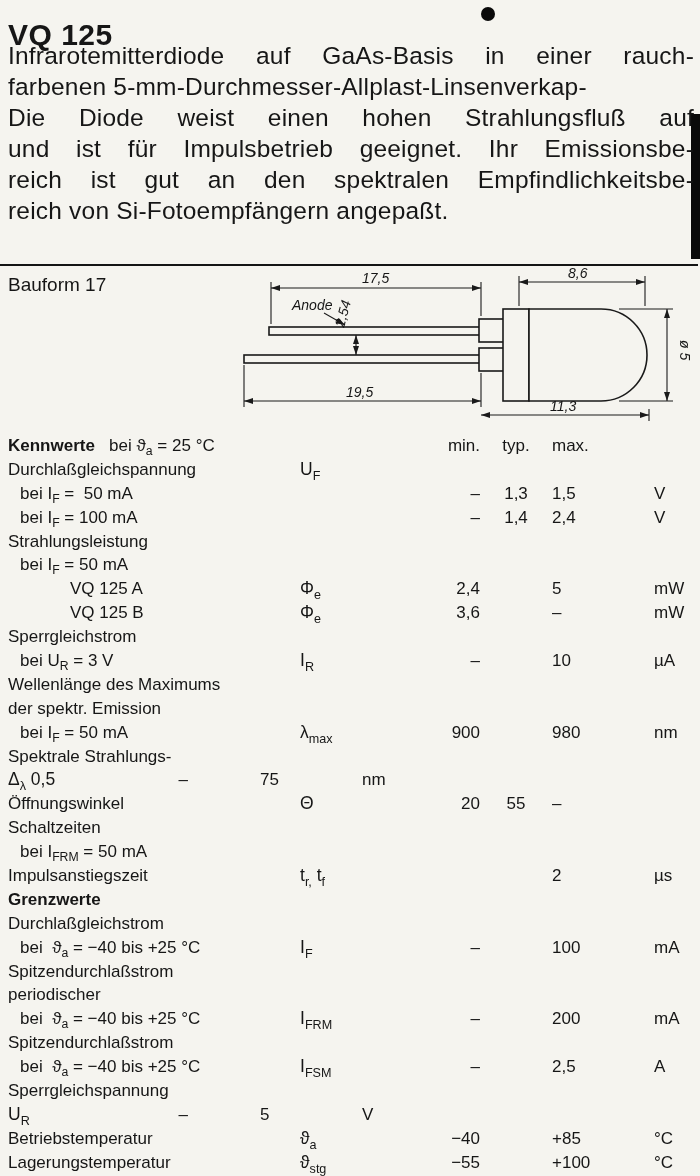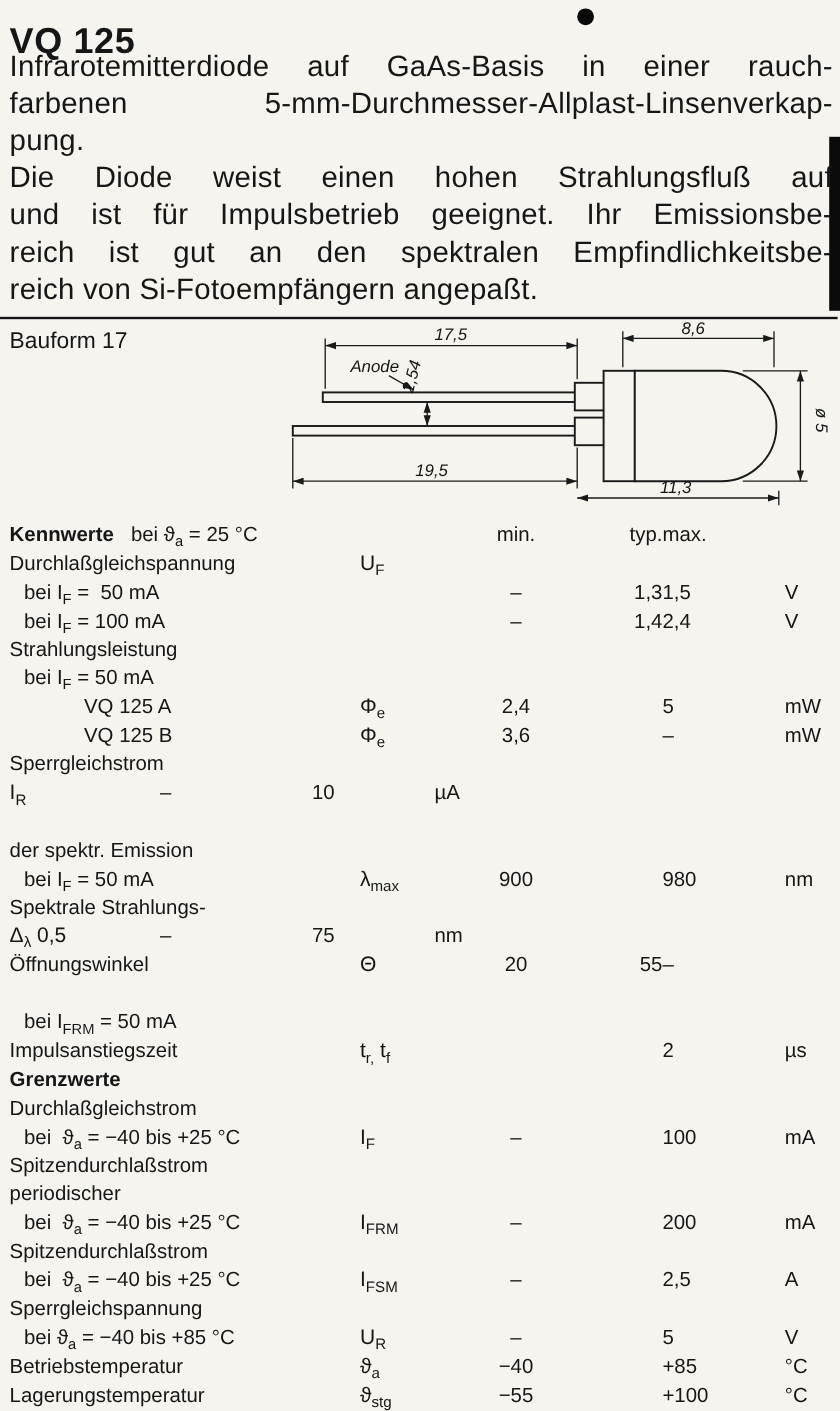--- a/index.html
+++ b/index.html
@@ -21,40 +21,39 @@
   #drawing .part{stroke:#1a1a1a;stroke-width:1.6;fill:#f5f4ef}
   #drawing text{font-family:"Liberation Sans",sans-serif;font-size:14px;font-style:italic;fill:#161616}
   
   #spec{position:absolute;left:8px;top:434px;width:690px;font-size:17px}
   .trow{display:flex;height:23.9px;line-height:23.9px;white-space:pre}
   .c{flex:none;overflow:visible}
   .lbl{width:292px}
   .ind1{padding-left:12px;box-sizing:border-box}
   .ind2{padding-left:62px;box-sizing:border-box}
   .sym{width:80px;font-size:17.5px}
-  .min{width:100px;text-align:center}
-  .typ{width:72px;text-align:right}
+  .min{width:100px;text-align:right}
+  .typ{width:72px;text-align:center}
   .max{width:90px;text-align:left}
   .max.ctr{text-align:left}
   .unit{width:46px;padding-left:12px;box-sizing:content-box}
   sub{font-size:.72em;line-height:0}
   .bold{font-weight:700}
 </style>
 </head>
 <body>
 
 <div id="title">VQ 125</div>
 <div class="dot"></div>
 <div class="edgebar"></div>
 
 <div class="intro">
   <div class="lines">
       <div>Infrarotemitterdiode auf GaAs-Basis in einer rauch-</div>
       <div>farbenen 5-mm-Durchmesser-Allplast-Linsenverkap-</div>
-      <div>pung.</div>
     </div>
   <div class="lines">
       <div>Die Diode weist einen hohen Strahlungsfluß auf</div>
       <div>und ist für Impulsbetrieb geeignet. Ihr Emissionsbe-</div>
       <div>reich ist gut an den spektralen Empfindlichkeitsbe-</div>
       <div>reich von Si-Fotoempfängern angepaßt.</div>
     </div>
 </div>
 
 <div class="rule"></div>
@@ -118,35 +117,35 @@
 <div id="spec">
     <div class="trow"><div class="c lbl"><span class="bold">Kennwerte</span><span>   bei ϑ</span><sub>a</sub><span> = 25 °C</span></div><div class="c sym"></div><div class="c min">min.</div><div class="c typ">typ.</div><div class="c max ctr">max.</div><div class="c unit"></div></div>
     <div class="trow"><div class="c lbl"><span>Durchlaßgleichspannung</span></div><div class="c sym"><span>U</span><sub>F</sub></div><div class="c min"></div><div class="c typ"></div><div class="c max"></div><div class="c unit"></div></div>
     <div class="trow"><div class="c lbl ind1"><span>bei I</span><sub>F</sub><span> =  50 mA</span></div><div class="c sym"></div><div class="c min">–</div><div class="c typ">1,3</div><div class="c max">1,5</div><div class="c unit">V</div></div>
     <div class="trow"><div class="c lbl ind1"><span>bei I</span><sub>F</sub><span> = 100 mA</span></div><div class="c sym"></div><div class="c min">–</div><div class="c typ">1,4</div><div class="c max">2,4</div><div class="c unit">V</div></div>
     <div class="trow"><div class="c lbl"><span>Strahlungsleistung</span></div><div class="c sym"></div><div class="c min"></div><div class="c typ"></div><div class="c max"></div><div class="c unit"></div></div>
     <div class="trow"><div class="c lbl ind1"><span>bei I</span><sub>F</sub><span> = 50 mA</span></div><div class="c sym"></div><div class="c min"></div><div class="c typ"></div><div class="c max"></div><div class="c unit"></div></div>
     <div class="trow"><div class="c lbl ind2"><span>VQ 125 A</span></div><div class="c sym"><span>Φ</span><sub>e</sub></div><div class="c min">2,4</div><div class="c typ"></div><div class="c max">5</div><div class="c unit">mW</div></div>
     <div class="trow"><div class="c lbl ind2"><span>VQ 125 B</span></div><div class="c sym"><span>Φ</span><sub>e</sub></div><div class="c min">3,6</div><div class="c typ"></div><div class="c max">–</div><div class="c unit">mW</div></div>
     <div class="trow"><div class="c lbl"><span>Sperrgleichstrom</span></div><div class="c sym"></div><div class="c min"></div><div class="c typ"></div><div class="c max"></div><div class="c unit"></div></div>
-    <div class="trow"><div class="c sym"><span>I</span><sub>R</sub></div><div class="c min">–</div><div class="c typ"></div><div class="c max">10</div><div class="c unit">µA</div></div>
-    <div class="trow"><div class="c sym"></div><div class="c min"></div><div class="c typ"></div><div class="c max"></div><div class="c unit"></div></div>
+    <div class="trow"><div class="c lbl ind1"><span>bei U</span><sub>R</sub><span> = 3 V</span></div><div class="c sym"><span>I</span><sub>R</sub></div><div class="c min">–</div><div class="c typ"></div><div class="c max">10</div><div class="c unit">µA</div></div>
+    <div class="trow"><div class="c lbl"><span>Wellenlänge des Maximums</span></div><div class="c sym"></div><div class="c min"></div><div class="c typ"></div><div class="c max"></div><div class="c unit"></div></div>
     <div class="trow"><div class="c lbl"><span>der spektr. Emission</span></div><div class="c sym"></div><div class="c min"></div><div class="c typ"></div><div class="c max"></div><div class="c unit"></div></div>
     <div class="trow"><div class="c lbl ind1"><span>bei I</span><sub>F</sub><span> = 50 mA</span></div><div class="c sym"><span>λ</span><sub>max</sub></div><div class="c min">900</div><div class="c typ"></div><div class="c max">980</div><div class="c unit">nm</div></div>
     <div class="trow"><div class="c lbl"><span>Spektrale Strahlungs-</span></div><div class="c sym"></div><div class="c min"></div><div class="c typ"></div><div class="c max"></div><div class="c unit"></div></div>
     <div class="trow"><div class="c sym"><span>Δ</span><sub>λ</sub><span> 0,5</span></div><div class="c min">–</div><div class="c typ"></div><div class="c max">75</div><div class="c unit">nm</div></div>
     <div class="trow"><div class="c lbl"><span>Öffnungswinkel</span></div><div class="c sym"><span>Θ</span></div><div class="c min">20</div><div class="c typ">55</div><div class="c max">–</div><div class="c unit"></div></div>
-    <div class="trow"><div class="c sym"></div><div class="c min"></div><div class="c typ"></div><div class="c max"></div><div class="c unit"></div></div>
+    <div class="trow"><div class="c lbl"><span>Schaltzeiten</span></div><div class="c sym"></div><div class="c min"></div><div class="c typ"></div><div class="c max"></div><div class="c unit"></div></div>
     <div class="trow"><div class="c lbl ind1"><span>bei I</span><sub>FRM</sub><span> = 50 mA</span></div><div class="c sym"></div><div class="c min"></div><div class="c typ"></div><div class="c max"></div><div class="c unit"></div></div>
     <div class="trow"><div class="c lbl"><span>Impulsanstiegszeit</span></div><div class="c sym"><span>t</span><sub>r,</sub><span> t</span><sub>f</sub></div><div class="c min"></div><div class="c typ"></div><div class="c max">2</div><div class="c unit">µs</div></div>
     <div class="trow bold"><div class="c lbl"><span class="bold">Grenzwerte</span></div><div class="c sym"></div><div class="c min"></div><div class="c typ"></div><div class="c max"></div><div class="c unit"></div></div>
     <div class="trow"><div class="c lbl"><span>Durchlaßgleichstrom</span></div><div class="c sym"></div><div class="c min"></div><div class="c typ"></div><div class="c max"></div><div class="c unit"></div></div>
     <div class="trow"><div class="c lbl ind1"><span>bei  ϑ</span><sub>a</sub><span> = −40 bis +25 °C</span></div><div class="c sym"><span>I</span><sub>F</sub></div><div class="c min">–</div><div class="c typ"></div><div class="c max">100</div><div class="c unit">mA</div></div>
     <div class="trow"><div class="c lbl"><span>Spitzendurchlaßstrom</span></div><div class="c sym"></div><div class="c min"></div><div class="c typ"></div><div class="c max"></div><div class="c unit"></div></div>
     <div class="trow"><div class="c lbl"><span>periodischer</span></div><div class="c sym"></div><div class="c min"></div><div class="c typ"></div><div class="c max"></div><div class="c unit"></div></div>
     <div class="trow"><div class="c lbl ind1"><span>bei  ϑ</span><sub>a</sub><span> = −40 bis +25 °C</span></div><div class="c sym"><span>I</span><sub>FRM</sub></div><div class="c min">–</div><div class="c typ"></div><div class="c max">200</div><div class="c unit">mA</div></div>
     <div class="trow"><div class="c lbl"><span>Spitzendurchlaßstrom</span></div><div class="c sym"></div><div class="c min"></div><div class="c typ"></div><div class="c max"></div><div class="c unit"></div></div>
     <div class="trow"><div class="c lbl ind1"><span>bei  ϑ</span><sub>a</sub><span> = −40 bis +25 °C</span></div><div class="c sym"><span>I</span><sub>FSM</sub></div><div class="c min">–</div><div class="c typ"></div><div class="c max">2,5</div><div class="c unit">A</div></div>
     <div class="trow"><div class="c lbl"><span>Sperrgleichspannung</span></div><div class="c sym"></div><div class="c min"></div><div class="c typ"></div><div class="c max"></div><div class="c unit"></div></div>
-    <div class="trow"><div class="c lbl ind1"><span>bei ϑ</span><sub>a</sub><span> = −40 bis +85 °C</span></div><div class="c sym"><span>U</span><sub>R</sub></div><div class="c min">–</div><div class="c typ"></div><div class="c max">5</div><div class="c unit">V</div></div>
+    <div class="trow"><div class="c sym"><span>U</span><sub>R</sub></div><div class="c min">–</div><div class="c typ"></div><div class="c max">5</div><div class="c unit">V</div></div>
     <div class="trow"><div class="c lbl"><span>Betriebstemperatur</span></div><div class="c sym"><span>ϑ</span><sub>a</sub></div><div class="c min">−40</div><div class="c typ"></div><div class="c max">+85</div><div class="c unit">°C</div></div>
     <div class="trow"><div class="c lbl"><span>Lagerungstemperatur</span></div><div class="c sym"><span>ϑ</span><sub>stg</sub></div><div class="c min">−55</div><div class="c typ"></div><div class="c max">+100</div><div class="c unit">°C</div></div>
   </div>
 
 </body></html>

